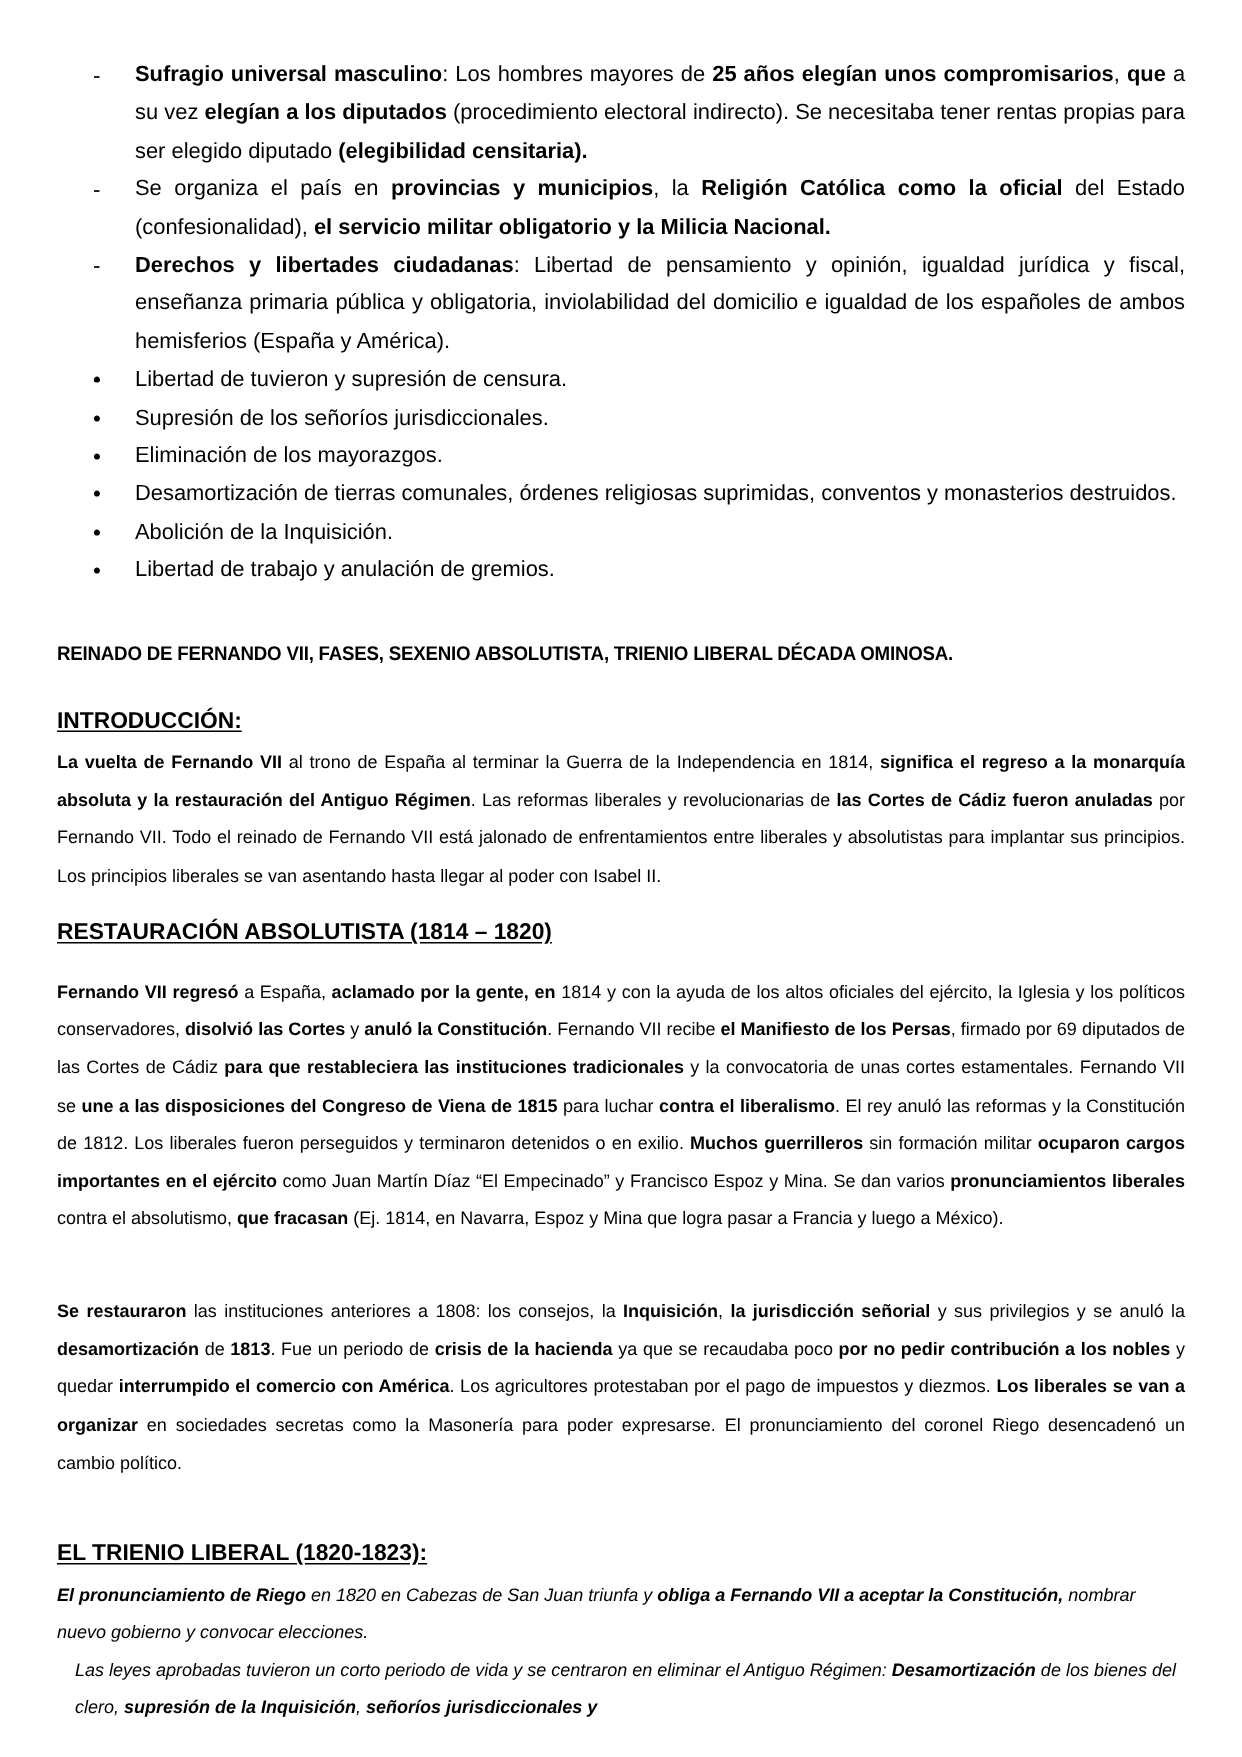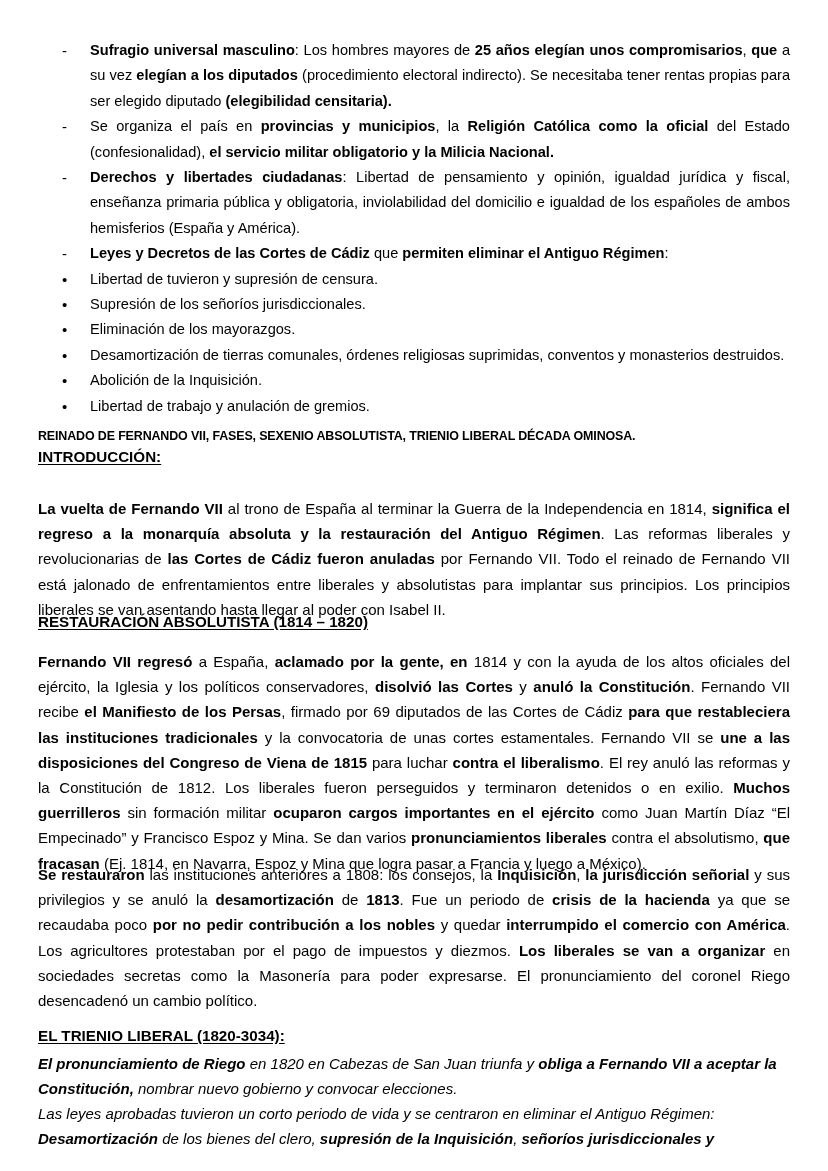--- a/index.html
+++ b/index.html
@@ -82,54 +82,54 @@
     text-decoration: underline;
     text-underline-offset: 2px;
     white-space: nowrap;
   }
 
   
   .para {
     position: absolute;
     left: 38px;
     width: 752px;
-    font-size: 15px;
+    font-size: 12px;
     line-height: 25.2px;
     text-align: justify;
     text-justify: inter-word;
     margin: 0;
   }
   .para.flush { text-align: left; font-style: italic; }
 
   b, strong { font-weight: bold; }
 </style>
 </head>
 <body>
 
 <div class="page">
 
   <div class="list-block" id="list-constitution" style="top:38px;">
       <div class="li dash"><span class="marker">-</span><span><b>Sufragio universal masculino</b><span>: Los hombres mayores de </span><b>25 años elegían unos compromisarios</b><span>, </span><b>que</b><span> a su vez </span><b>elegían a los diputados</b><span> (procedimiento electoral indirecto). Se necesitaba tener rentas propias para ser elegido diputado </span><b>(elegibilidad censitaria).</b></span></div>
       <div class="li dash"><span class="marker">-</span><span><span>Se organiza el país en </span><b>provincias y municipios</b><span>, la </span><b>Religión Católica como la oficial</b><span> del Estado (confesionalidad), </span><b>el servicio militar obligatorio y la Milicia Nacional.</b></span></div>
       <div class="li dash"><span class="marker">-</span><span><b>Derechos y libertades ciudadanas</b><span>: Libertad de pensamiento y opinión, igualdad jurídica y fiscal, enseñanza primaria pública y obligatoria, inviolabilidad del domicilio e igualdad de los españoles de ambos hemisferios (España y América).</span></span></div>
-      <div class="li dash"><span class="marker">-</span><span><b>Leyes y Decretos de las Cortes de Cádiz</b><span> que </span><b>permiten eliminar el Antiguo Régimen</b><span>:</span></span></div>
+      <div class="li dash"><span class="marker">-</span></div>
       <div class="li dot"><span class="marker">•</span><span><span>Libertad de tuvieron y supresión de censura.</span></span></div>
       <div class="li dot"><span class="marker">•</span><span><span>Supresión de los señoríos jurisdiccionales.</span></span></div>
       <div class="li dot"><span class="marker">•</span><span><span>Eliminación de los mayorazgos.</span></span></div>
       <div class="li dot"><span class="marker">•</span><span><span>Desamortización de tierras comunales, órdenes religiosas suprimidas, conventos y monasterios destruidos.</span></span></div>
       <div class="li dot"><span class="marker">•</span><span><span>Abolición de la Inquisición.</span></span></div>
       <div class="li dot"><span class="marker">•</span><span><span>Libertad de trabajo y anulación de gremios.</span></span></div>
     </div>
 
   <div class="doc-title" id="doc-title" style="top:427px;">REINADO DE FERNANDO VII, FASES, SEXENIO ABSOLUTISTA, TRIENIO LIBERAL DÉCADA OMINOSA.</div>
 
-  <div class="sec-head" id="head-0" style="top:446px;">INTRODUCCIÓN:</div>
+  <div class="sec-head" id="head-0" style="top:470px;">INTRODUCCIÓN:</div>
   <div class="para" id="p-0-0" style="top:496px;"><b>La vuelta de Fernando VII</b><span> al trono de España al terminar la Guerra de la Independencia en 1814, </span><b>significa el regreso a la monarquía absoluta y la restauración del Antiguo Régimen</b><span>. Las reformas liberales y revolucionarias de </span><b>las Cortes de Cádiz fueron anuladas</b><span> por Fernando VII. Todo el reinado de Fernando VII está jalonado de enfrentamientos entre liberales y absolutistas para implantar sus principios. Los principios liberales se van asentando hasta llegar al poder con Isabel II.</span></div>
 
   <div class="sec-head" id="head-1" style="top:611px;">RESTAURACIÓN ABSOLUTISTA (1814 – 1820)</div>
   <div class="para" id="p-1-0" style="top:649px;"><b>Fernando VII regresó</b><span> a España, </span><b>aclamado por la gente, en</b><span> 1814 y con la ayuda de los altos oficiales del ejército, la Iglesia y los políticos conservadores, </span><b>disolvió las Cortes</b><span> y </span><b>anuló la Constitución</b><span>. Fernando VII recibe </span><b>el Manifiesto de los Persas</b><span>, firmado por 69 diputados de las Cortes de Cádiz </span><b>para que restableciera las instituciones tradicionales</b><span> y la convocatoria de unas cortes estamentales. Fernando VII se </span><b>une a las disposiciones del Congreso de Viena de 1815</b><span> para luchar </span><b>contra el liberalismo</b><span>.  El rey anuló las reformas y la Constitución de 1812. Los liberales fueron perseguidos y terminaron detenidos o en exilio. </span><b>Muchos guerrilleros</b><span> sin formación militar </span><b>ocuparon cargos importantes en el ejército</b><span> como Juan Martín Díaz “El Empecinado” y Francisco Espoz y Mina. Se dan varios </span><b>pronunciamientos liberales</b><span> contra el absolutismo, </span><b>que fracasan</b><span> (Ej. 1814, en Navarra, Espoz y Mina que logra pasar a Francia y luego a México).</span></div>
   <div class="para" id="p-1-1" style="top:862px;"><b> Se restauraron</b><span> las instituciones anteriores a 1808: los consejos, la </span><b>Inquisición</b><span>, </span><b>la jurisdicción señorial</b><span> y sus privilegios y se anuló la </span><b>desamortización</b><span> de </span><b>1813</b><span>. Fue un periodo de </span><b>crisis de la hacienda</b><span> ya que se recaudaba poco </span><b>por no pedir contribución a los nobles</b><span> y quedar </span><b>interrumpido el comercio con América</b><span>. Los agricultores protestaban por el pago de impuestos y diezmos. </span><b>Los liberales se van a organizar</b><span> en sociedades secretas como la Masonería para poder expresarse. El pronunciamiento del coronel Riego desencadenó un cambio político.</span></div>
 
-  <div class="sec-head" id="head-2" style="top:1025px;">EL TRIENIO LIBERAL (1820-3034):</div>
+  <div class="sec-head" id="head-2" style="top:1025px;">EL TRIENIO LIBERAL (1820-1823):</div>
   <div class="para flush" id="p-2-0" style="top:1051px;"><b>El pronunciamiento de Riego</b><span> en 1820 en Cabezas de San Juan triunfa y </span><b>obliga a Fernando VII a aceptar la Constitución,</b><span> nombrar nuevo gobierno y convocar elecciones.</span></div>
-  <div class="para flush" id="p-2-1" style="top:1101px;"><span>Las leyes aprobadas tuvieron un corto periodo de vida y se centraron en eliminar el Antiguo Régimen: </span><b>Desamortización</b><span> de los bienes del clero, </span><b>supresión de la Inquisición</b><span>, </span><b>señoríos jurisdiccionales y</b></div>
+  <div class="para flush" id="p-2-1" style="top:1101px;margin-left:12px;"><span>Las leyes aprobadas tuvieron un corto periodo de vida y se centraron en eliminar el Antiguo Régimen: </span><b>Desamortización</b><span> de los bienes del clero, </span><b>supresión de la Inquisición</b><span>, </span><b>señoríos jurisdiccionales y</b></div>
 
 </div>
 
 </body></html>

